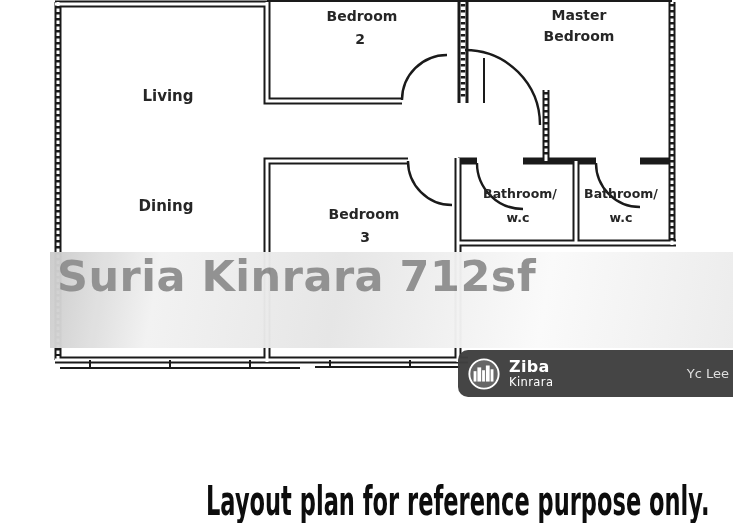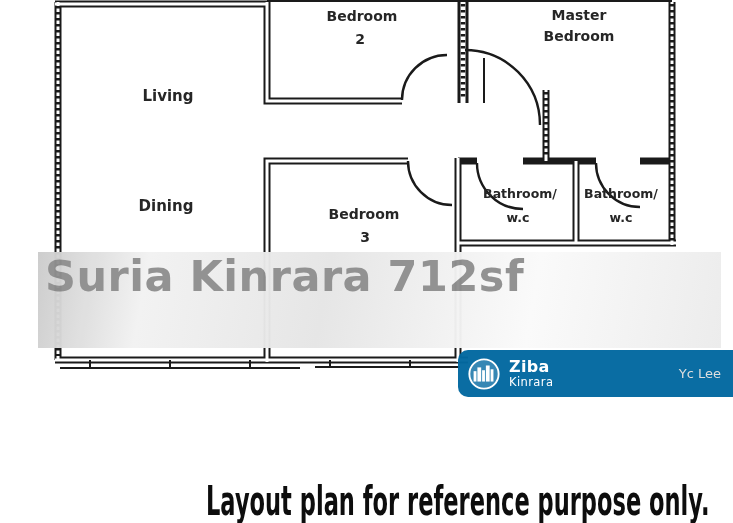--- a/index.html
+++ b/index.html
@@ -12,42 +12,42 @@
   .wall-outer.thick{stroke-width:11;}
   .wall-inner{fill:none;stroke:#ffffff;stroke-width:3;}
   .wall-inner.thick{stroke-width:5;}
   .wall-hatch{fill:none;stroke:#1a1a1a;stroke-width:4.5;stroke-dasharray:2.5 3.5;}
   .wall-thin{fill:none;stroke:#1a1a1a;stroke-width:2;}
   .door-arc{fill:none;stroke:#1a1a1a;stroke-width:2.4;}
   .room-label{fill:#262626;font-weight:700;text-anchor:middle;font-family:"DejaVu Sans",sans-serif;}
   .fs15{font-size:15px;} .fs14{font-size:14px;} .fs12{font-size:12.5px;}
 
   .listing-band{
-    position:absolute;left:38px;top:252px;width:683px;height:96px;
+    position:absolute;left:50px;top:252px;width:683px;height:96px;
     background:linear-gradient(100deg,#cccccc 0%,#f2f2f2 16%,#e6e6e6 42%,#fafafa 72%,#ececec 100%);
     opacity:0.97;
     color:#8f8f8f;font-weight:700;padding-left:7px;box-sizing:border-box;
   }
   .listing-line1{
     font-size:43px;line-height:47px;letter-spacing:0.5px;white-space:pre;margin-top:1px;
   }
   .listing-line2{
     font-size:43px;line-height:47px;letter-spacing:4px;white-space:pre;
   }
 
   .watermark-strip{
     position:absolute;left:458px;top:350px;width:275px;height:47px;
-    background:#0369a1;border-radius:10px 0 0 10px;opacity:0.97;
+    background:#404040;border-radius:10px 0 0 10px;opacity:0.97;
     display:flex;align-items:center;color:#ffffff;
   }
   .wm-logo{margin-left:9px;flex:0 0 auto;display:block;}
   .wm-brand{margin-left:8px;line-height:1;}
   .wm-brand-name{font-size:16px;font-weight:700;letter-spacing:0.3px;}
   .wm-brand-sub{font-size:11.5px;font-weight:400;letter-spacing:0.4px;margin-top:2px;}
-  .wm-agent{margin-left:auto;margin-right:12px;font-size:13px;color:#dedede;}
+  .wm-agent{margin-left:auto;margin-right:4px;font-size:13px;color:#dedede;}
 
   .caption{
     position:absolute;left:0;right:0;top:481px;text-align:left;
   }
   .caption-text{
     display:inline-block;font-size:41px;font-weight:700;color:#0d0d0d;
     transform:scaleX(0.55);transform-origin:center;white-space:nowrap;
     letter-spacing:0px;line-height:1;
   }
 </style>

